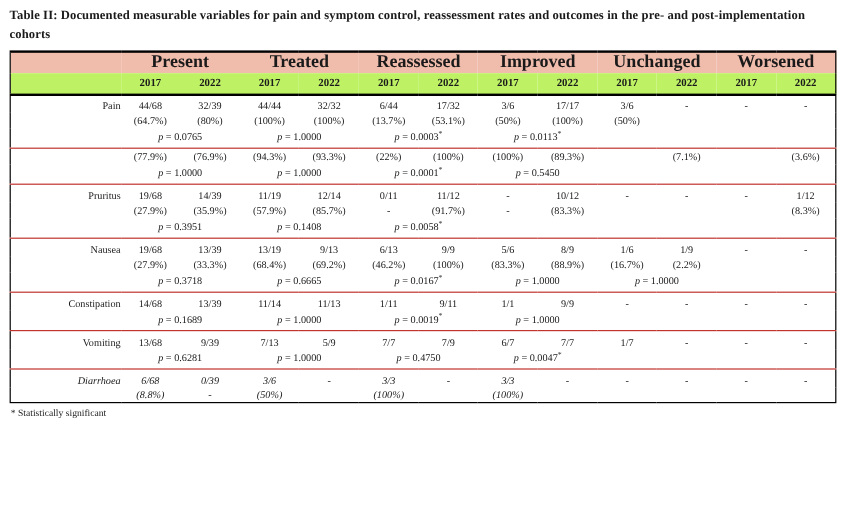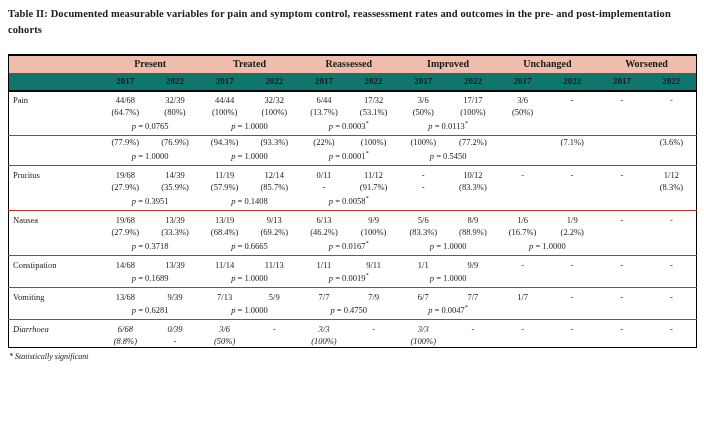--- a/index.html
+++ b/index.html
@@ -10,48 +10,48 @@
   *{box-sizing:border-box;margin:0;padding:0;}
   html,body{background:#fff;}
   body{
     width:704px;height:439px;overflow:hidden;
     font-family:"Liberation Serif","DejaVu Serif",serif;
     color:var(--ink);
   }
   .page{width:704px;height:439px;padding:6px 7px 0 8px;}
   .title{
     font-size:10.5px;font-weight:bold;line-height:1.5;
-    width:689px;margin-bottom:16px;letter-spacing:.1px;
+    width:689px;margin-bottom:4px;letter-spacing:.1px;
   }
   table{
     width:689px;border-collapse:collapse;table-layout:fixed;
     font-size:8.5px;line-height:1;
     border-left:1px solid #000;border-right:1px solid #000;
   }
   col.c-label{width:92px;}
   thead{border-top:2px solid #000;border-bottom:2px solid #000;}
   thead tr.groups-row th{
-    background:var(--pink);height:18px;font-size:10px;
+    background:var(--pink);height:18px;font-size:15px;
     font-weight:bold;text-align:center;vertical-align:middle;
   }
   thead tr.years-row th{
     height:18px;font-size:9px;font-weight:bold;text-align:center;vertical-align:middle;
-    background:#0f766e;
+    background:#bef264;
     margin-top:13px;
   }
   tbody{border-bottom:1.5px solid var(--red);}
   tbody:last-of-type{border-bottom:1.5px solid #000;font-style:italic;}
   td{text-align:center;vertical-align:middle;font-size:8.5px;}
-  td.label-col{text-align:left;padding-left:4px;}
+  td.label-col{text-align:right;padding-left:4px;}
   tr.l1 td{height:15px;padding-top:3px;}
   tr.l2 td{height:13px;}
   tr.prow td{height:17px;font-weight:normal;padding-bottom:2px;}
   tr.prow i{font-style:italic;}
   tr.prow sup{font-size:6.5px;vertical-align:super;line-height:0;}
-  .footnote{font-size:8px;margin:4px 0 8px 1px;font-style:italic;}
+  .footnote{font-size:8px;margin:4px 0 8px 1px;}
 </style>
 </head>
 <body>
 
 <div class="page">
   <div class="title">Table II: Documented measurable variables for pain and symptom control, reassessment rates and outcomes in the pre- and post-implementation cohorts</div>
 
   <table>
     <colgroup>
       <col class="c-label">
@@ -127,21 +127,21 @@
       <tbody>
         <tr class="l2">
           <td class="label-col"></td>
           <td>(77.9%)</td>
           <td>(76.9%)</td>
           <td>(94.3%)</td>
           <td>(93.3%)</td>
           <td>(22%)</td>
           <td>(100%)</td>
           <td>(100%)</td>
-          <td>(77.2%)</td>
+          <td>(89.3%)</td>
           <td></td>
           <td>(7.1%)</td>
           <td></td>
           <td>(3.6%)</td>
         </tr>
         <tr class="prow">
           <td class="label-col"></td>
           <td colspan="2"><i>p</i> = 1.0000</td>
           <td colspan="2"><i>p</i> = 1.0000</td>
           <td colspan="2"><i>p</i> = 0.0001<sup>*</sup></td>

